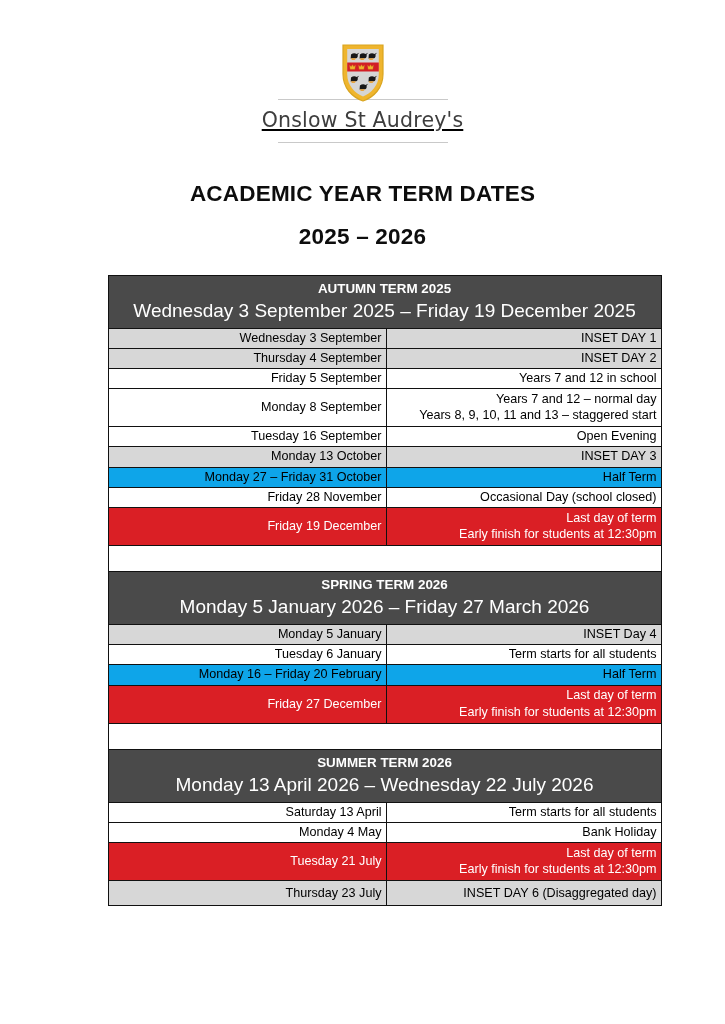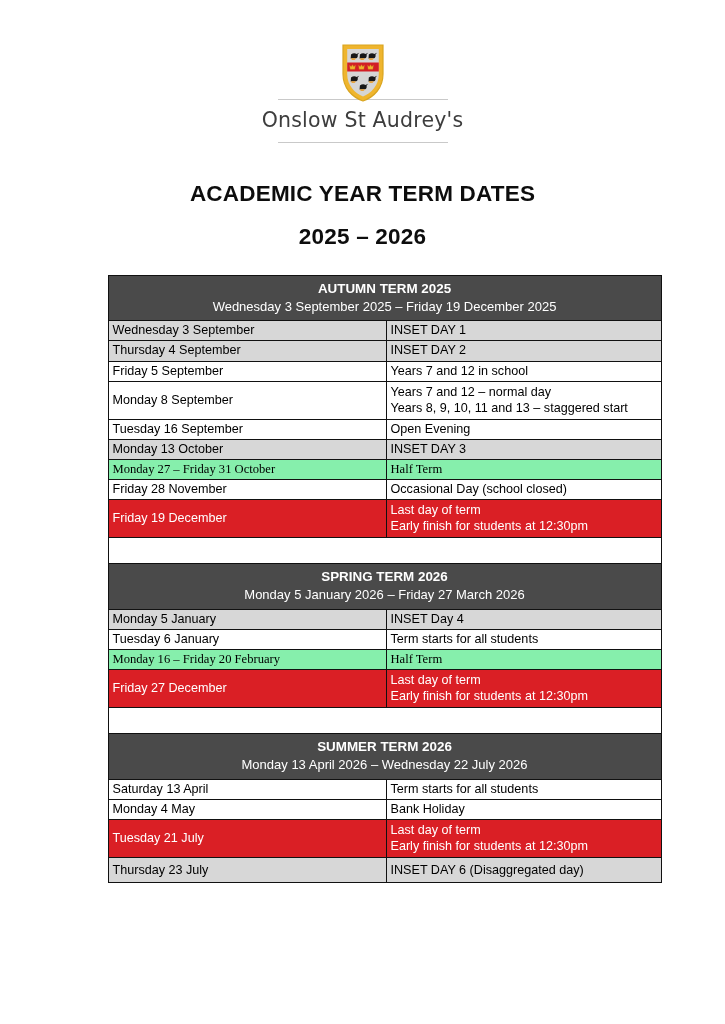--- a/index.html
+++ b/index.html
@@ -24,20 +24,21 @@
     box-sizing: border-box;
   }
 
   
   .logo-block {
     width: 100%;
     padding-top: 42px;
     display: flex;
     flex-direction: column;
     align-items: center;
+    text-decoration: underline;
   }
   .crest-wrap {
     position: relative;
     width: 170px;
     height: 66px;
     display: flex;
     align-items: flex-start;
     justify-content: center;
   }
   .crest-rule {
@@ -94,48 +95,49 @@
     border-collapse: collapse;
     table-layout: fixed;
     font-size: 12.6px;
     line-height: 1.28;
   }
   table.terms td {
     border: 1px solid #111111;
     padding: 1px 4px 2px 4px;
     vertical-align: middle;
     box-sizing: border-box;
+    text-align: right;
   }
   col.c-left  { width: 278px; }
   col.c-right { width: 275px; }
 
   tr.term-title td {
     background: #4a4a4a;
     color: #ffffff;
     text-align: center;
     font-weight: bold;
     font-size: 13.4px;
     padding-top: 4px;
     padding-bottom: 2px;
     border-bottom: none;
   }
   tr.term-range td {
     background: #4a4a4a;
     color: #ffffff;
     text-align: center;
     font-weight: normal;
-    font-size: 13px;
+    font-size: 19px;
     padding-top: 0px;
     padding-bottom: 5px;
     border-top: none;
   }
 
   tr.row-normal td  { background: #ffffff; color: #000000; }
   tr.row-inset  td  { background: #d7d7d7; color: #000000; }
-  tr.row-half   td  { background: #86efac; color: #000000; font-family: Liberation Serif, serif; }
+  tr.row-half   td  { background: #0ea5e9; color: #000000; }
   tr.row-last   td  { background: #da1f25; color: #ffffff; }
 
   tr.row-normal td, tr.row-inset td, tr.row-half td, tr.row-last td {
     height: 19px;
   }
   tr.tall td { height: 38px; }
   tr.roomy td { height: 25px; }
 
   tr.spacer td {
     background: #ffffff;

